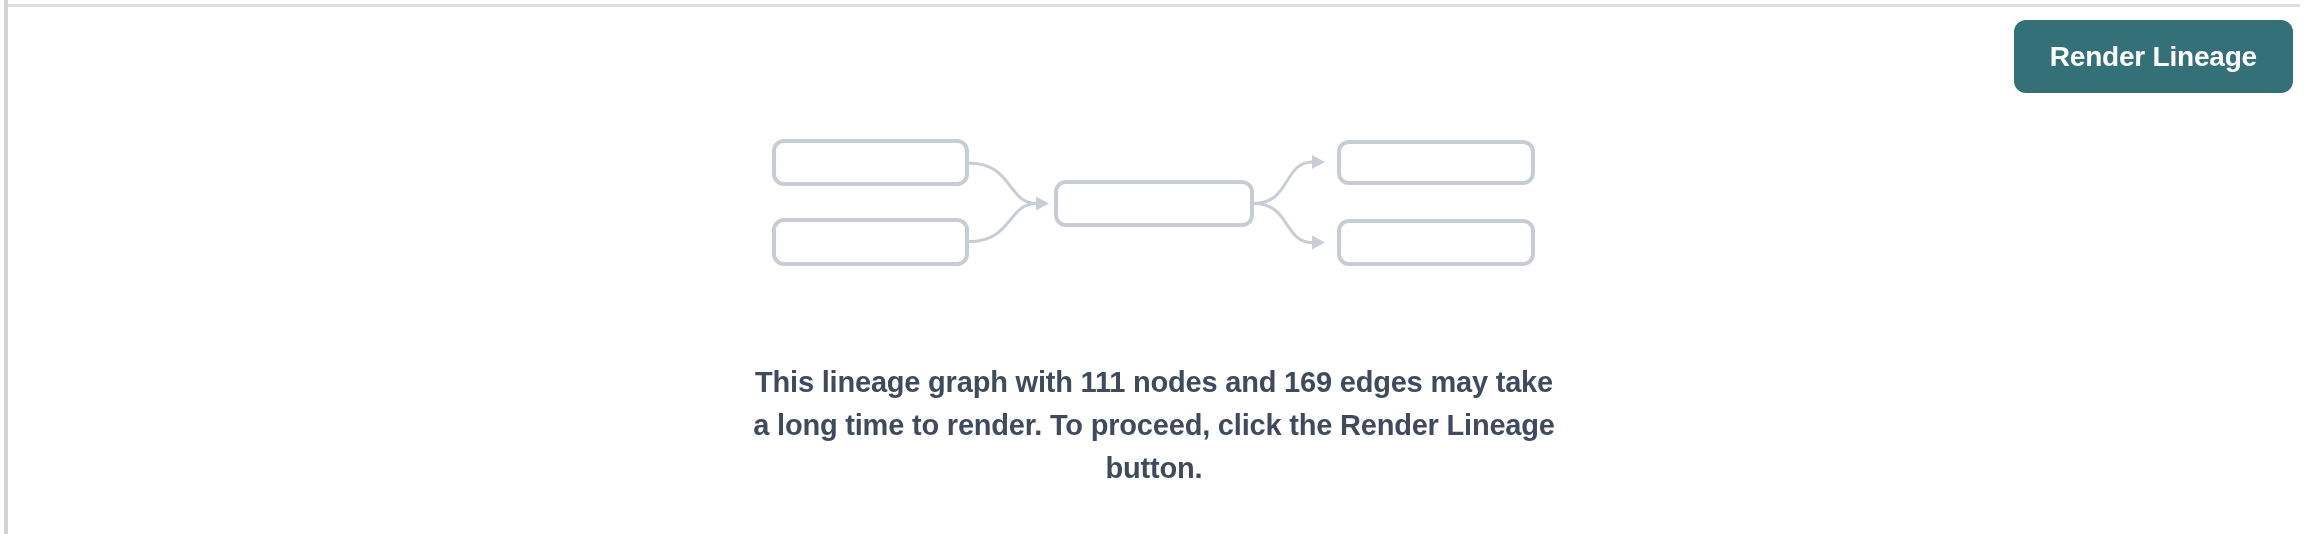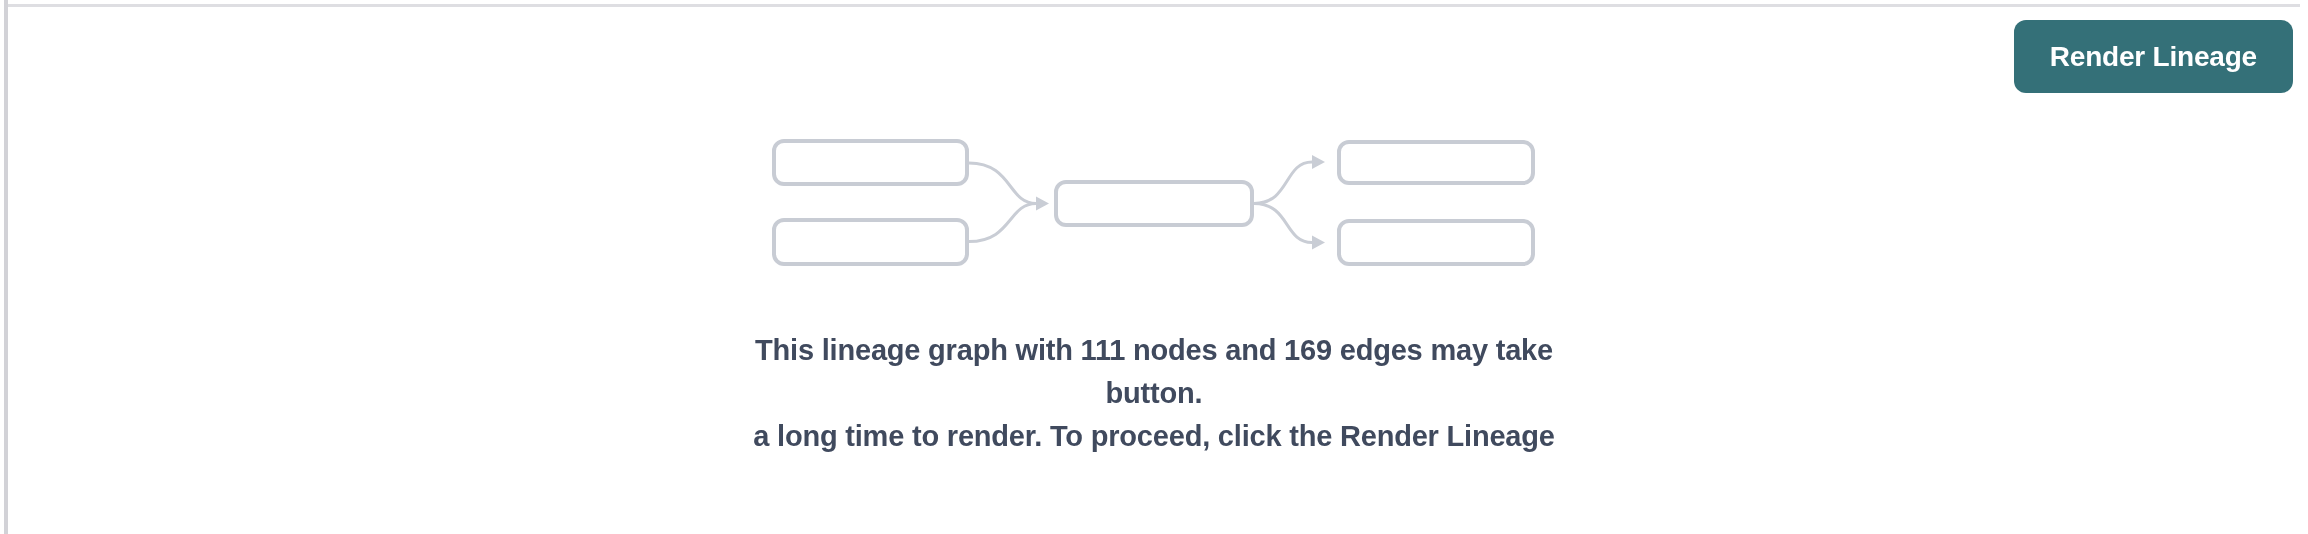--- a/index.html
+++ b/index.html
@@ -52,21 +52,21 @@
   .lineage-illustration .node{
     fill:#ffffff;stroke:var(--node-border);stroke-width:4;
   }
   .lineage-illustration .edge{
     fill:none;stroke:var(--edge-stroke);stroke-width:3;
   }
   .lineage-illustration .arrowhead{
     fill:var(--edge-stroke);stroke:none;
   }
   .message{
-    margin-top:62px;
+    margin-top:94px;
     text-align:center;
     color:var(--message-text);
     font-size:29px;font-weight:bold;
     line-height:43px;letter-spacing:-0.2px;
   }
 </style>
 </head>
 <body>
 
 <div class="panel-top-border"></div>
@@ -91,17 +91,17 @@
 
     <rect class="node" x="2" y="2" width="193" height="43" rx="10"></rect>
     <rect class="node" x="2" y="81" width="193" height="44" rx="10"></rect>
     <rect class="node" x="284" y="43" width="196" height="43" rx="10"></rect>
     <rect class="node" x="567" y="3" width="194" height="41" rx="10"></rect>
     <rect class="node" x="567" y="82" width="194" height="43" rx="10"></rect>
   </svg>
 
   <div class="message">
     <div>This lineage graph with 111 nodes and 169 edges may take</div>
+    <div>a long time to render. To proceed, click the Render Lineage</div>
     <div>button.</div>
-    <div>a long time to render. To proceed, click the Render Lineage</div>
   </div>
 
 </div>
 
 </body></html>

